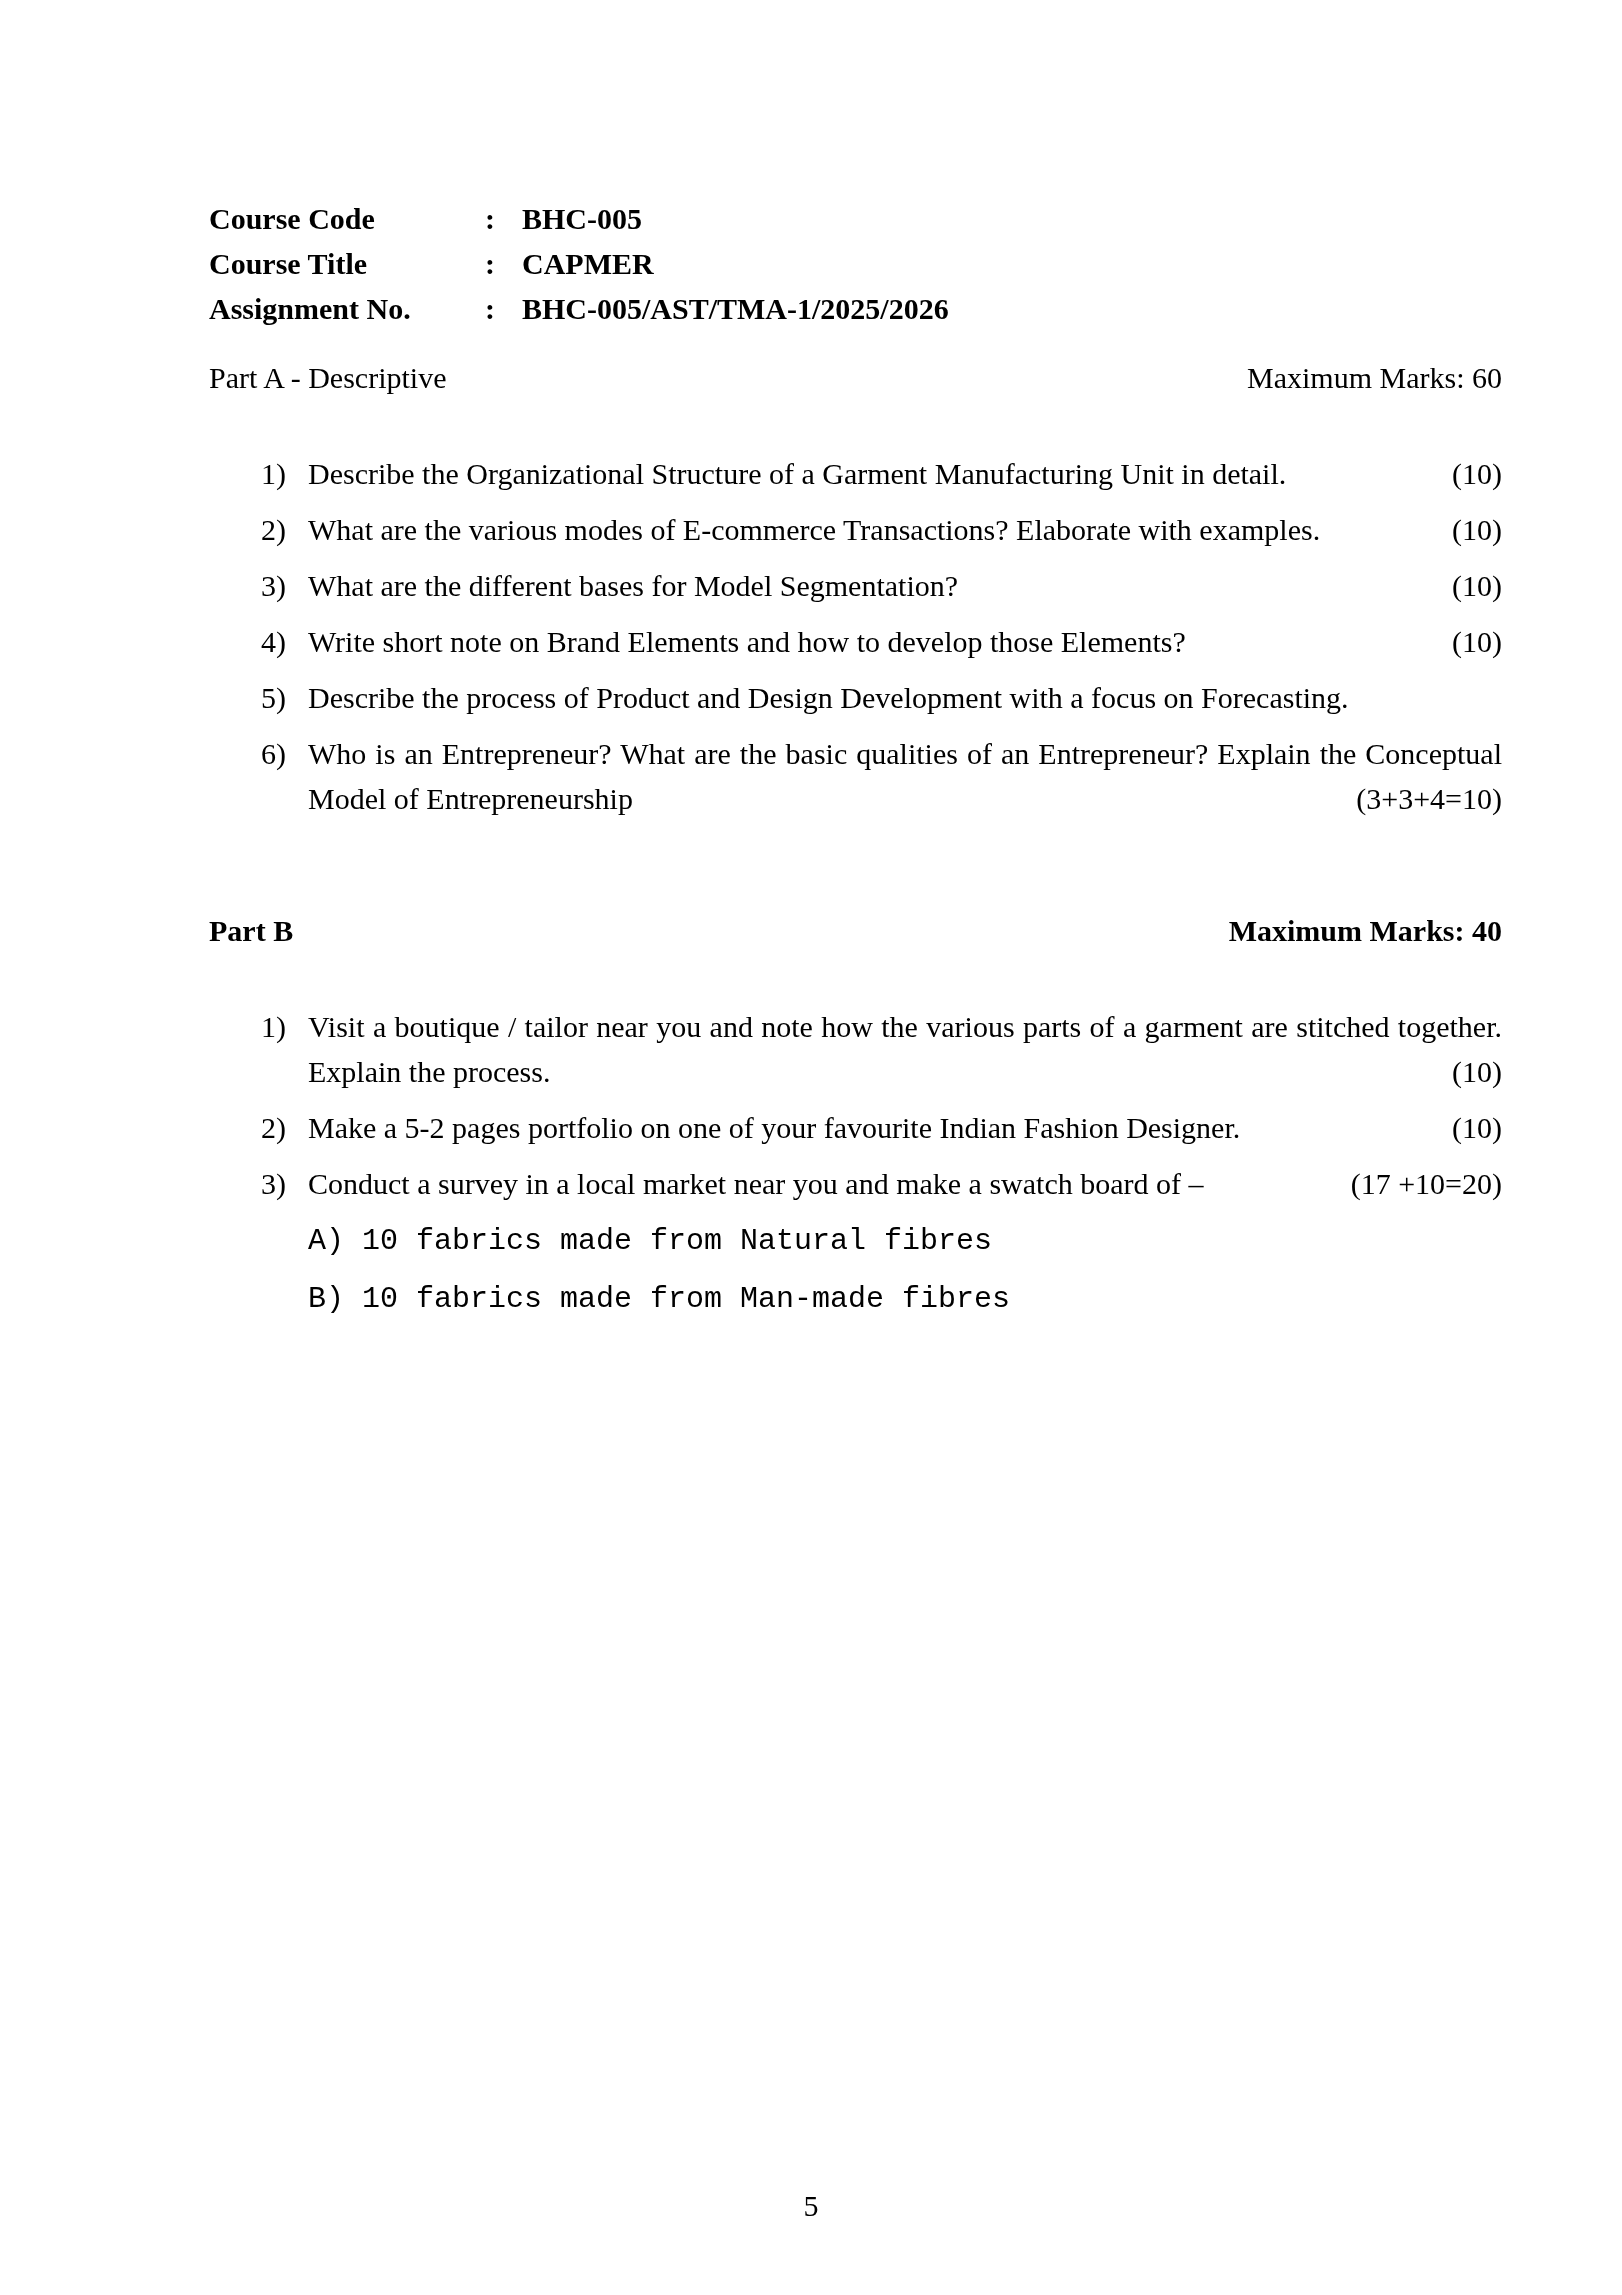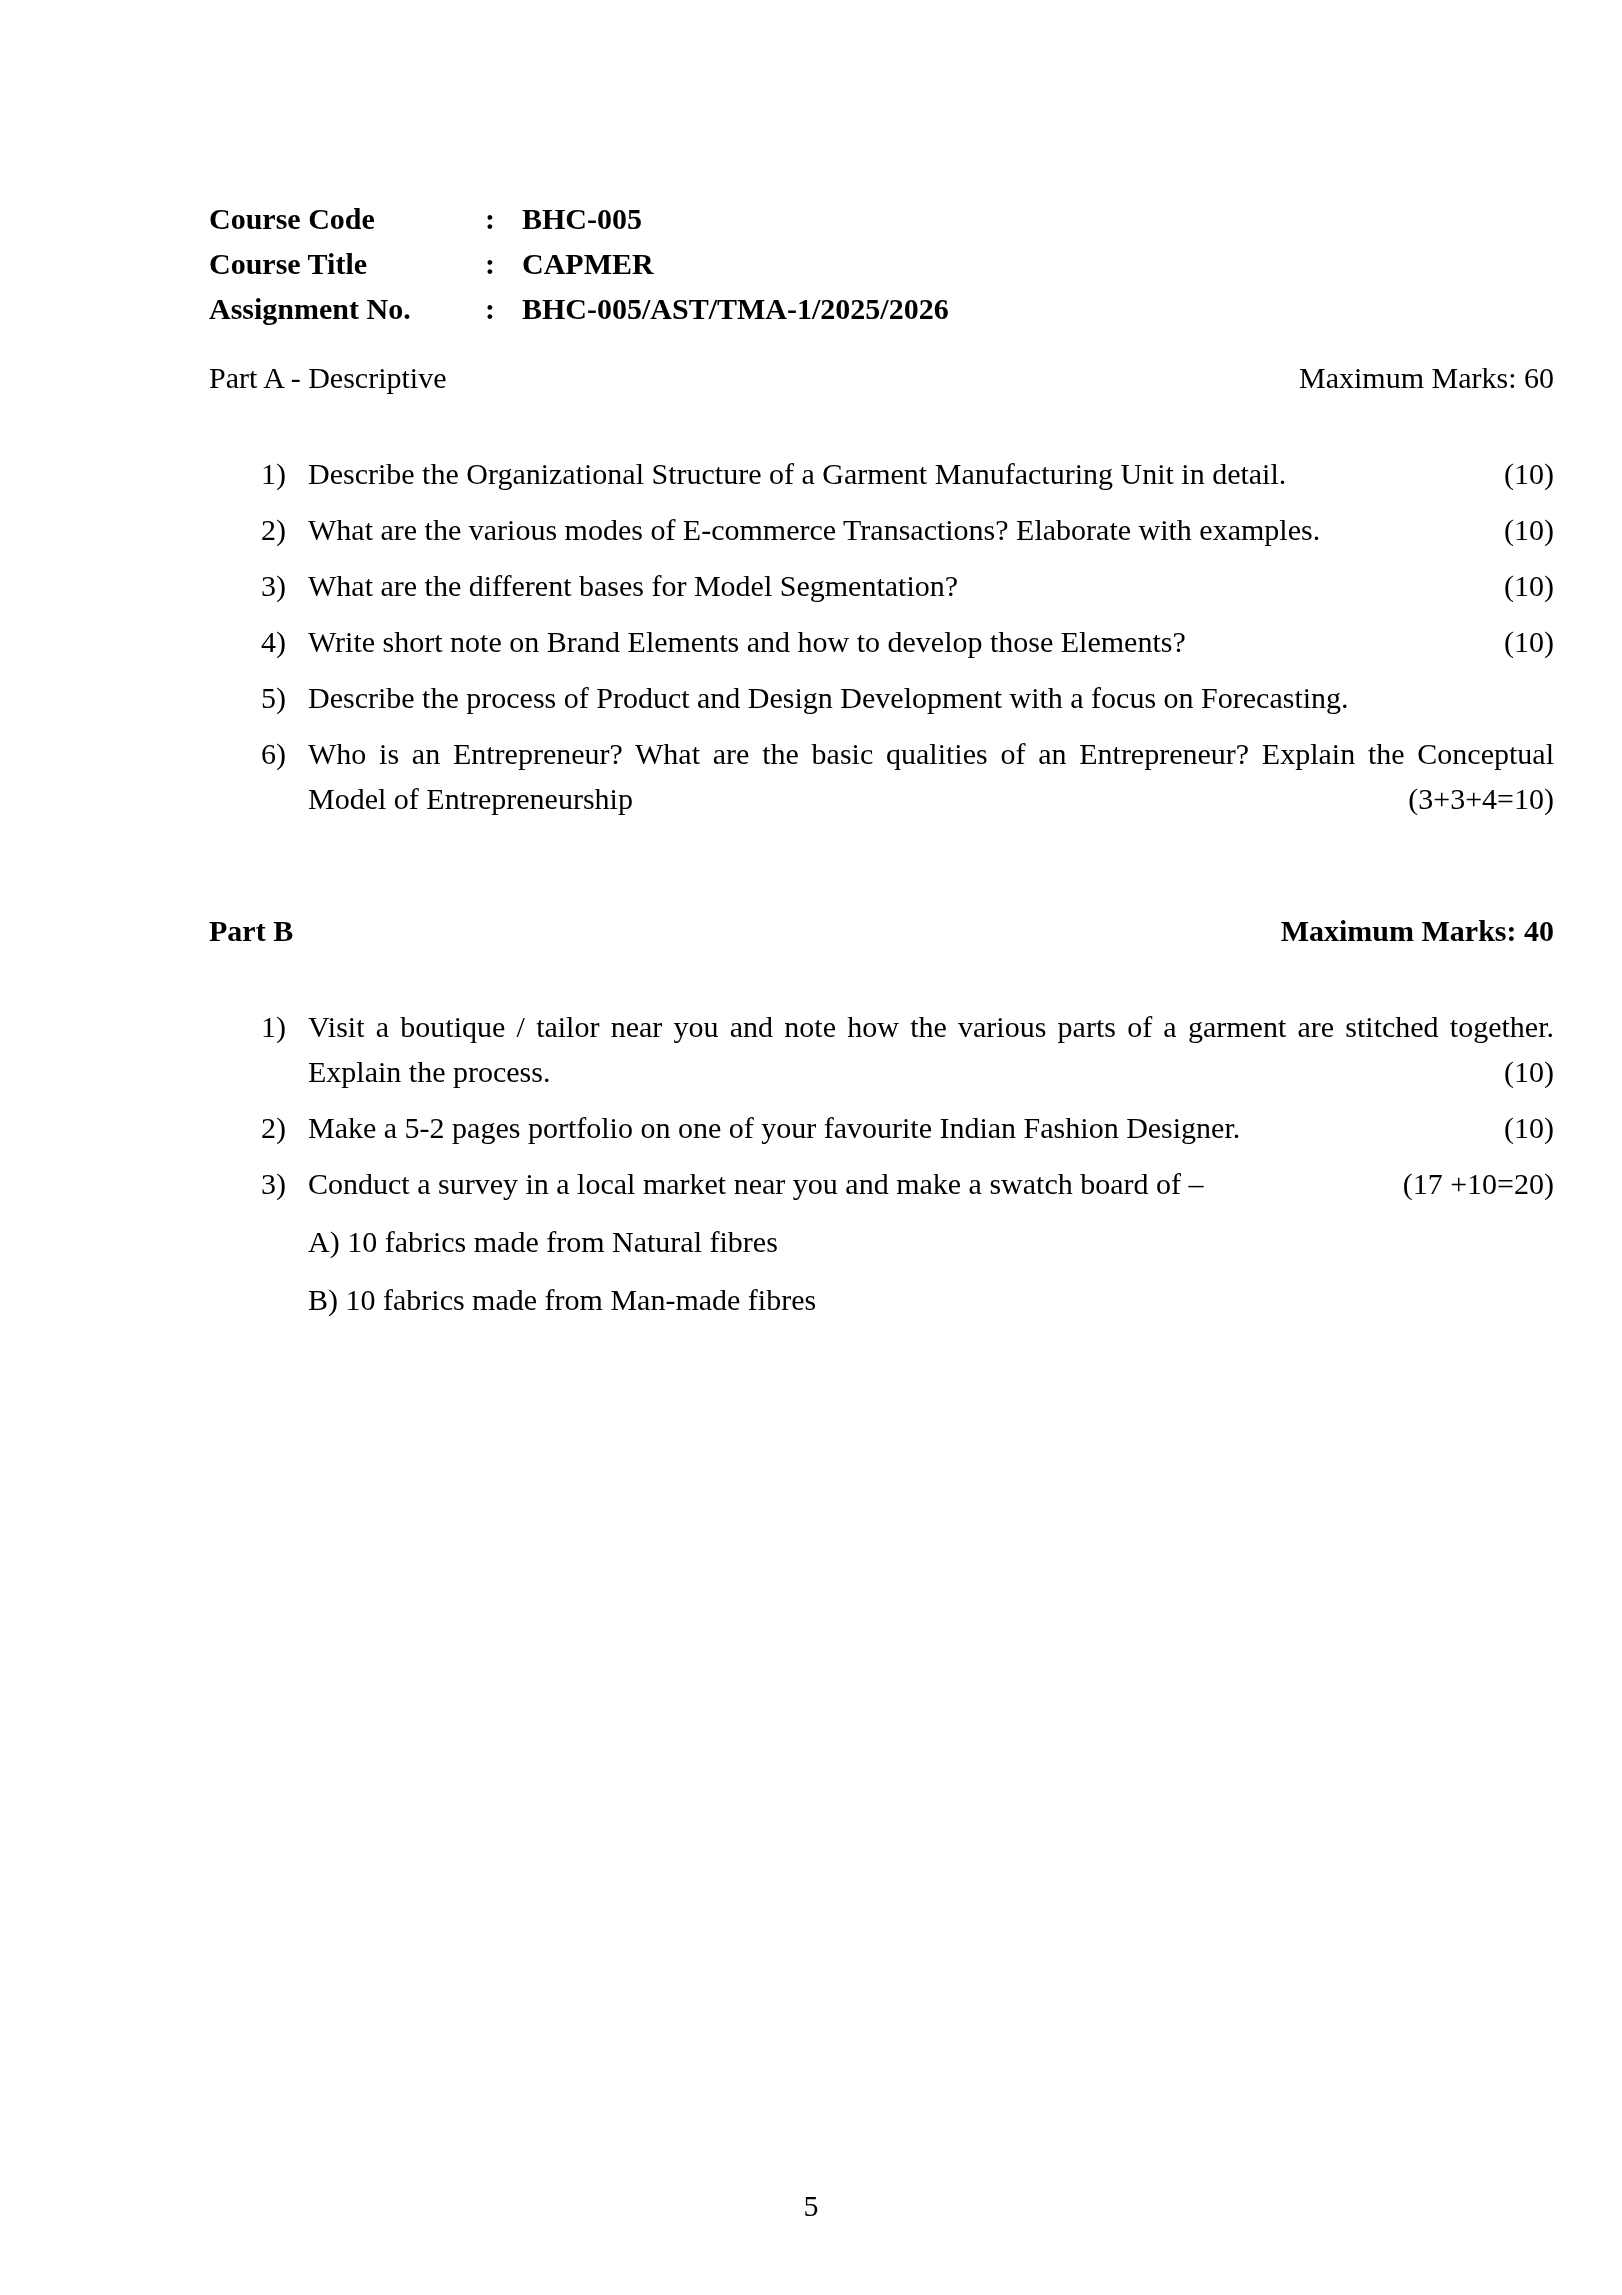--- a/index.html
+++ b/index.html
@@ -10,21 +10,21 @@
   .page {
     position: relative;
     width: 1622px;
     height: 2295px;
     background: #ffffff;
     color: #000000;
     font-family: "Liberation Serif", "DejaVu Serif", serif;
     font-size: 30px;
     line-height: 1.5;
     box-sizing: border-box;
-    padding: 196px 68px 0 209px;
+    padding: 196px 120px 0 209px;
     overflow: hidden;
   }
 
   
   .header-table {
     display: grid;
     grid-template-columns: 276px 37px 1fr;
     font-weight: bold;
   }
   .header-table span { display: block; }
@@ -69,20 +69,21 @@
     bottom: 0;
     white-space: nowrap;
   }
   .q--marks-below .q-marks {
     position: static;
     display: block;
     text-align: right;
   }
   .sub-item {
     margin: 13px 0 0 0;
+    font-family: Liberation Mono, monospace;
   }
 
   .page-number {
     position: absolute;
     bottom: 67px;
     left: 0;
     width: 100%;
     text-align: center;
   }
 </style>

